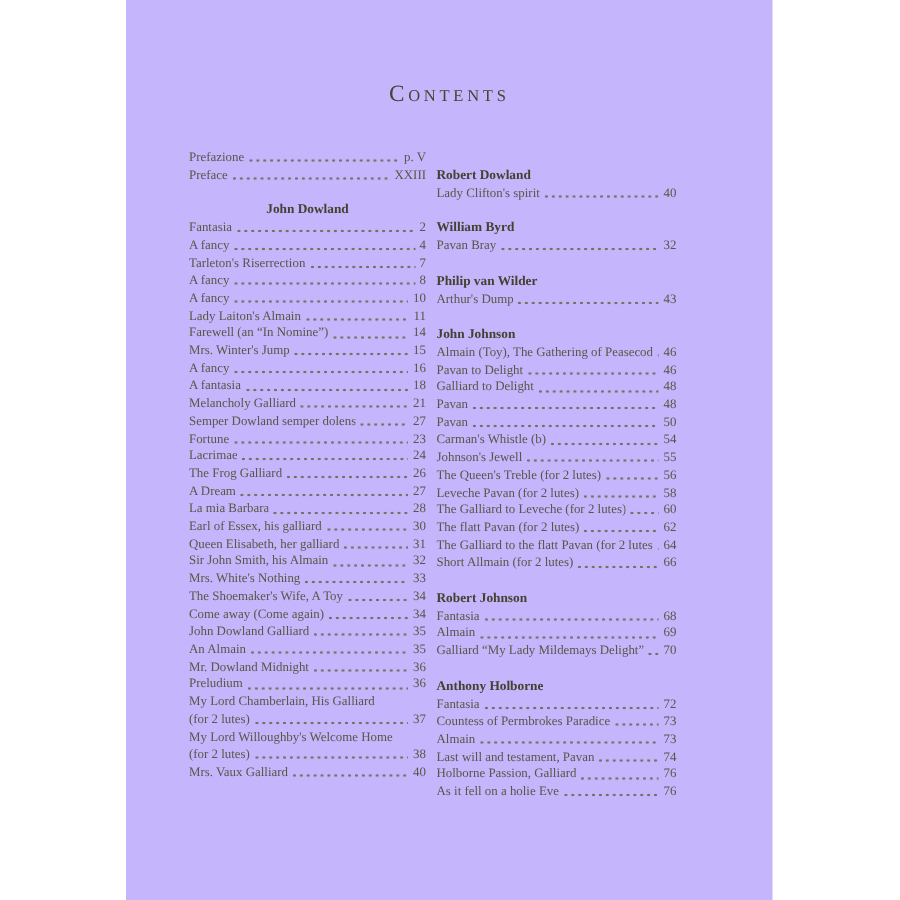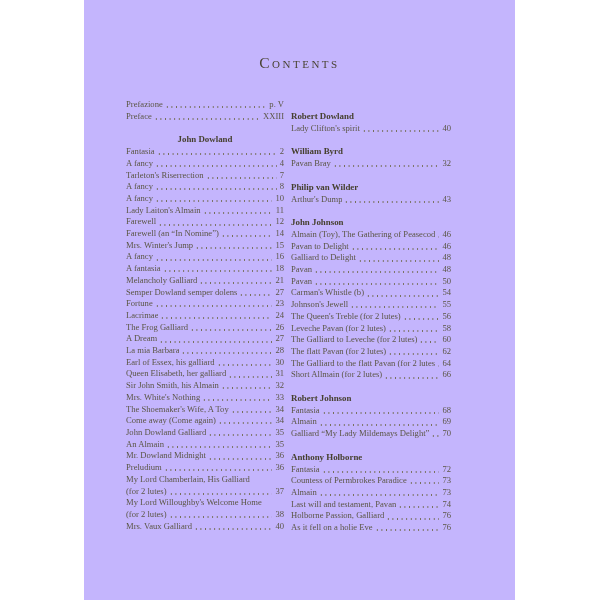--- a/index.html
+++ b/index.html
@@ -89,25 +89,20 @@
             <span class="t">A fancy</span>
             <span class="leader"></span>
             <span class="pg">10</span>
           </div>
           <div class="row">
             <span class="t">Lady Laiton's Almain</span>
             <span class="leader"></span>
             <span class="pg">11</span>
           </div>
           <div class="row">
-            <span class="t">Farewell</span>
-            <span class="leader"></span>
-            <span class="pg">12</span>
-          </div>
-          <div class="row">
             <span class="t">Farewell (an “In Nomine”)</span>
             <span class="leader"></span>
             <span class="pg">14</span>
           </div>
           <div class="row">
             <span class="t">Mrs. Winter's Jump</span>
             <span class="leader"></span>
             <span class="pg">15</span>
           </div>
           <div class="row">

